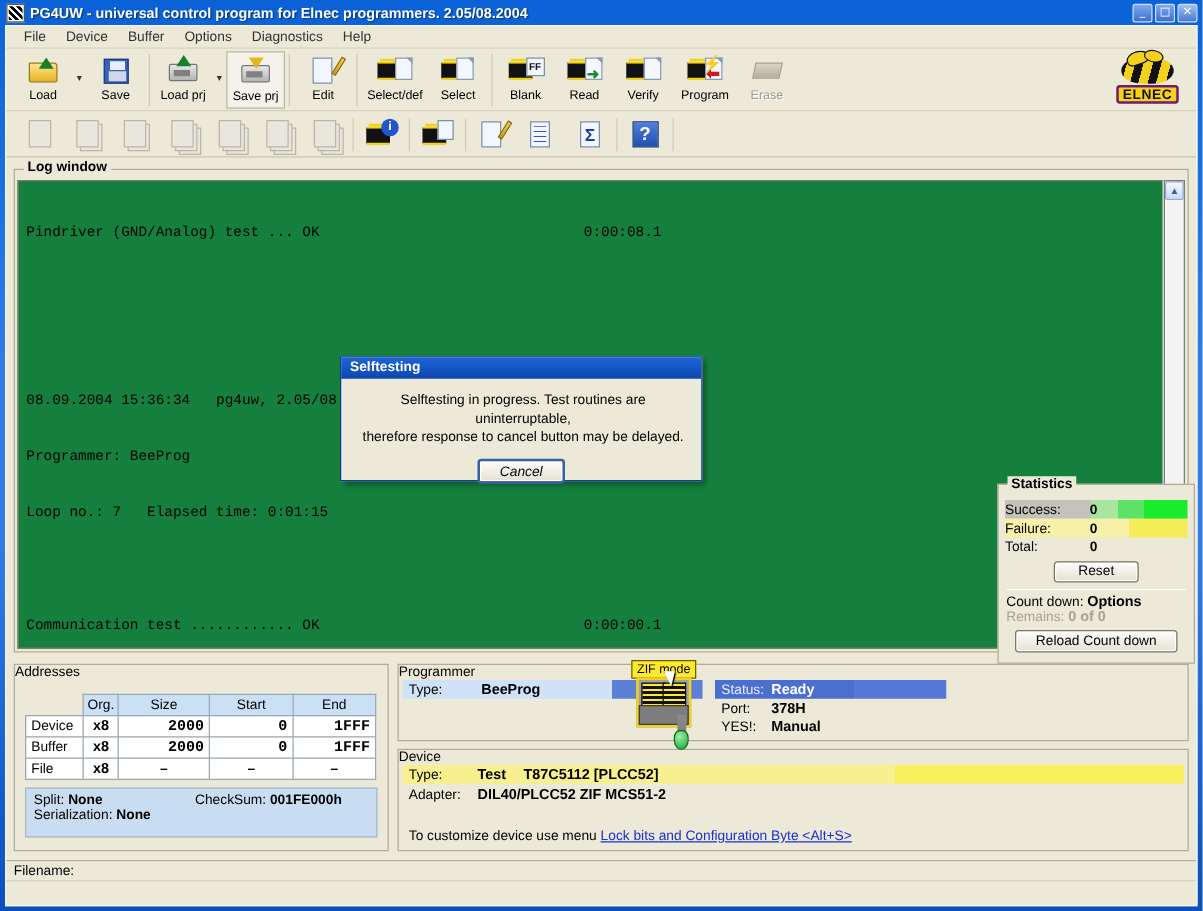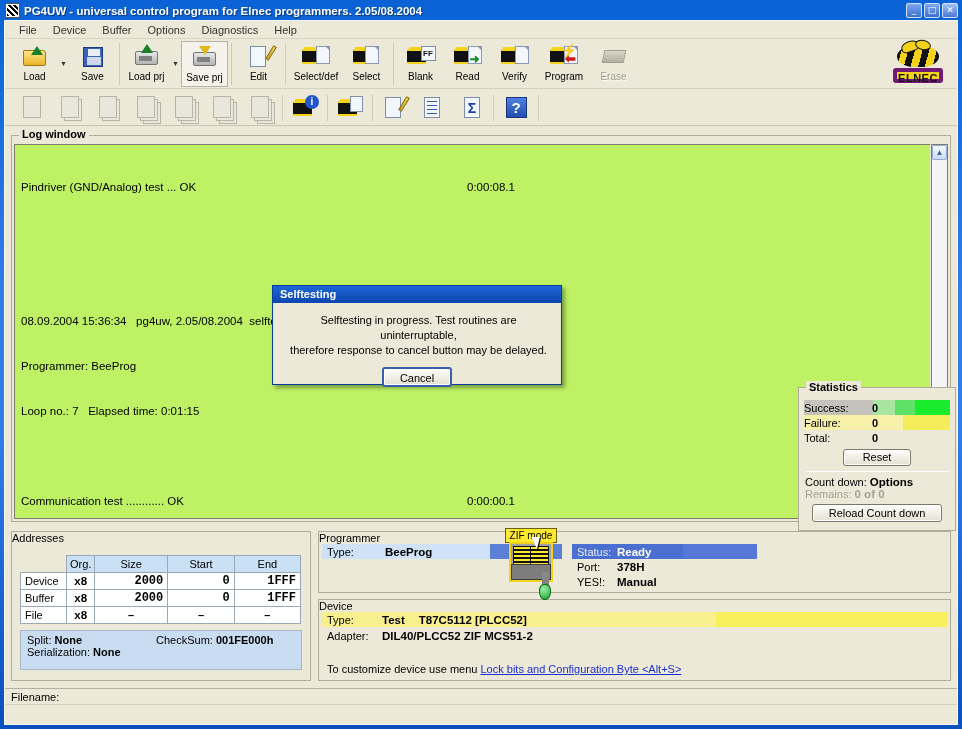--- a/index.html
+++ b/index.html
@@ -209,44 +209,44 @@
   .bee-wing{
     position:absolute;left:12px;top:-3px;width:18px;height:11px;border-radius:60% 60% 40% 40%;
     background:#f5d21a;border:1px solid #111; transform:rotate(-18deg);
   }
   .bee-wing2{
     position:absolute;left:26px;top:-4px;width:16px;height:10px;border-radius:60%;
     background:#f5d21a;border:1px solid #111; transform:rotate(12deg);
   }
   .elnec-word{
     position:absolute;left:4px;bottom:1px;width:50px;height:15px;
-    background:#f5d21a;border:4px solid #701a75;border-radius:3px;
+    background:#f5d21a;border:2px solid #701a75;border-radius:3px;
     color:#111;font-weight:bold;font-size:11px;text-align:center;line-height:12px;
     letter-spacing:.5px; font-family:"Liberation Sans",sans-serif;
   }
 
   
   #logwrap{
     position:relative; margin:9px 6px 0 6px;
     height:387px; flex:0 0 387px;
   }
   #logbox{
     position:absolute; left:0;top:0;right:0;bottom:0;
     border:1px solid #b0ac99;
     background:#ece9d8;
   }
   #log-title{
     position:absolute; top:-7px; left:8px; background:#ece9d8;
     padding:0 3px; font-weight:bold; font-size:11px; z-index:3;
   }
   #logtext{
     position:absolute; left:3px; top:9px; right:21px; bottom:3px;
-    background:#bef264; border:1px solid #7f7d6e; border-right:none;
+    background:#15803d; border:1px solid #7f7d6e; border-right:none;
     overflow:hidden;
-    font-family:Liberation Sans, sans-serif;
+    font-family:Liberation Mono, monospace;
     font-size:11.5px; line-height:14.95px;
     padding:5px 0 0 6px;
     white-space:pre;
   }
   .logline{ display:block; height:14.95px; position:relative; }
   .logline .tm{ position:absolute; left:446px; }
   #log-scroll{
     position:absolute; right:3px; top:9px; bottom:3px; width:17px;
     background:#f4f4f4; border:1px solid #7f7d6e;
   }
@@ -821,15 +821,15 @@
   <div style="height:17px;background:linear-gradient(to bottom,#1d65d8,#0c46ae);
        color:#fff;font-weight:bold;font-size:11px;padding:2px 0 0 7px;">
     <span>Selftesting</span>
   </div>
   <div style="padding:10px 10px 0 13px;text-align:center;font-size:11px;line-height:15px;">
     <div>Selftesting in progress. Test routines are uninterruptable,</div>
     <div>therefore response to cancel button may be delayed.</div>
   </div>
   <div style="text-align:center;margin-top:9px;">
     <span class="winbtn" style="display:inline-block;width:70px;height:20px;line-height:18px;
-          border:2px solid #3a5fa8;">Cancel</span>
+          border:2px solid #3a5fa8;font-style:italic;">Cancel</span>
   </div>
 </div>
 
 </body></html>

